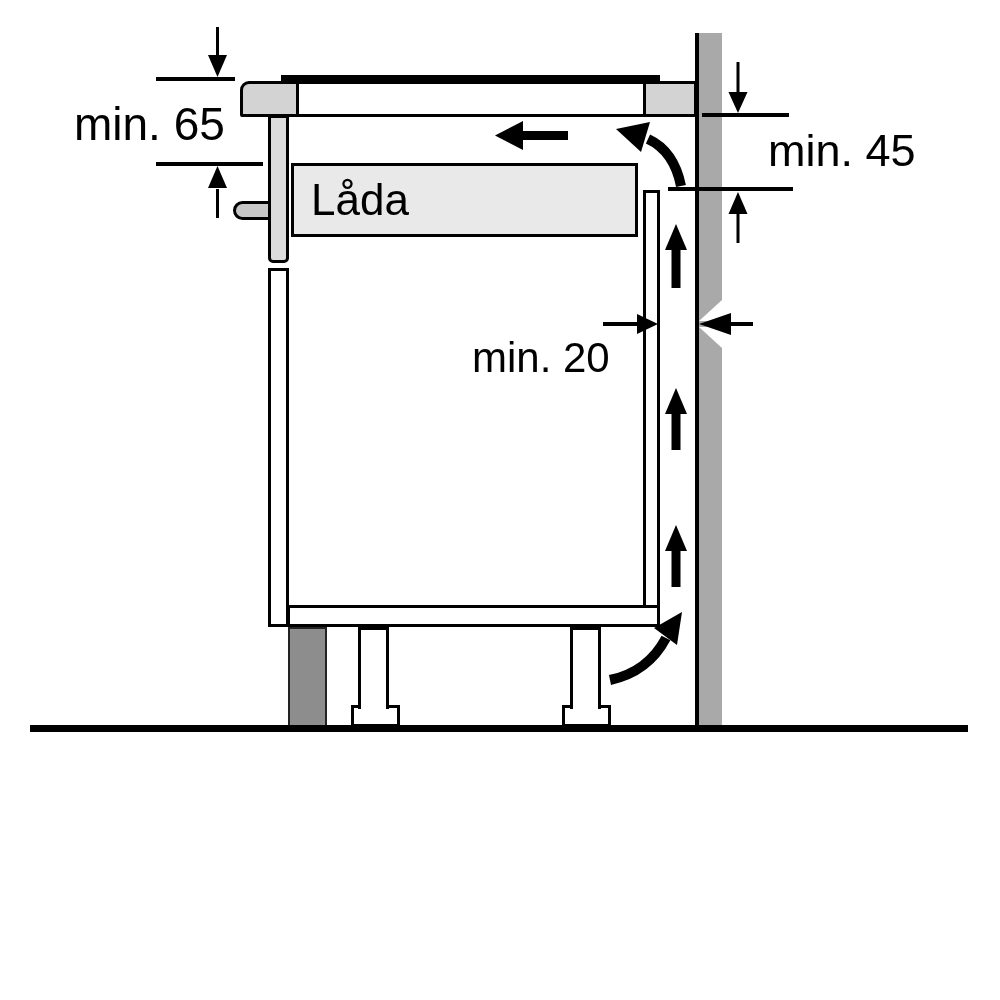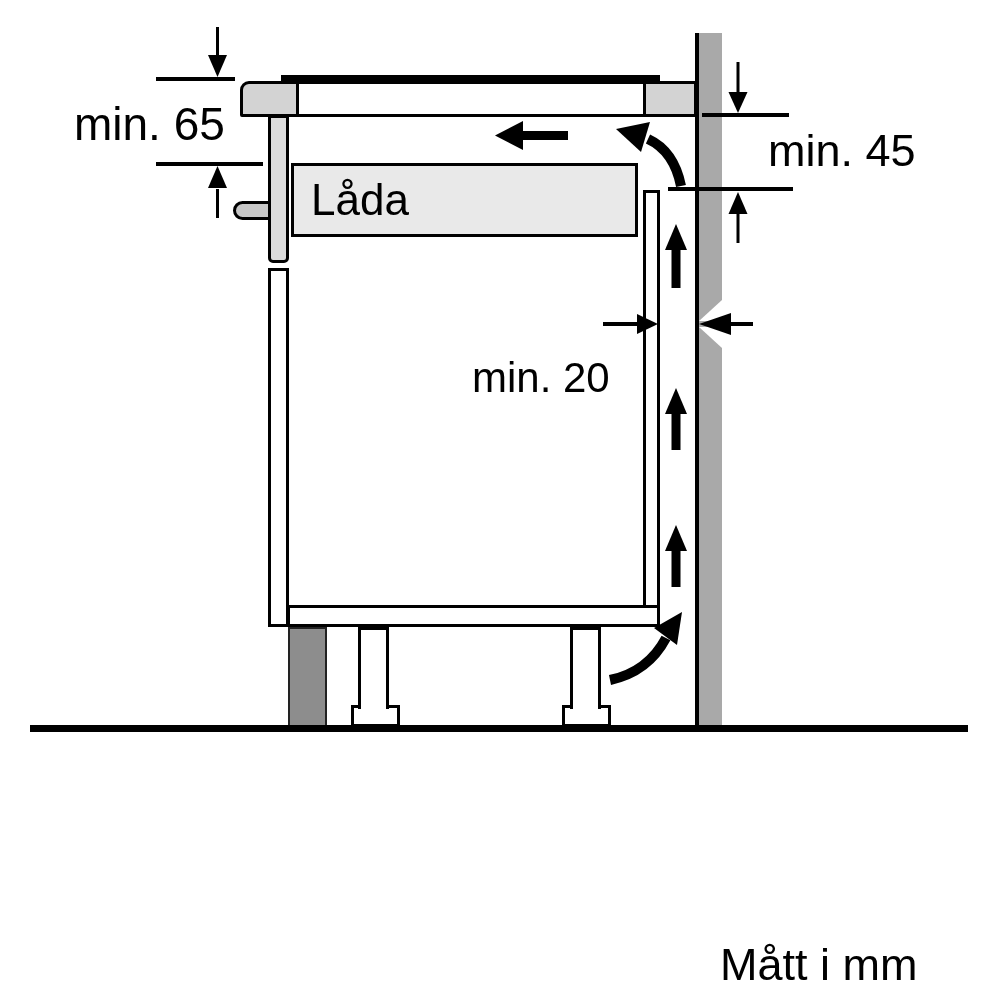--- a/index.html
+++ b/index.html
@@ -35,21 +35,21 @@
   .dim{background:#000;z-index:8;}
   .dl-65-top {left:156px;top:77px; width:79px; height:4px;}
   .dl-65-bot {left:156px;top:162px;width:107px;height:4px;}
   .dl-45-top {left:702px;top:113px;width:87px; height:4px;}
   .dl-45-bot {left:668px;top:187px;width:125px;height:4px;}
 
   
   .lbl{position:absolute;z-index:9;white-space:nowrap;line-height:1.05;}
   .lbl-65  {left:74px; top:100px;font-size:46px;}
   .lbl-45  {left:768px;top:127px;font-size:45px;}
-  .lbl-20  {left:472px;top:336px;font-size:42px;margin-top:20px;}
+  .lbl-20  {left:472px;top:336px;font-size:42px;}
   .lbl-unit{left:720px;top:941px;font-size:45px;}
 
   .arrows{position:absolute;left:0;top:0;width:1000px;height:1000px;z-index:10;pointer-events:none;}
 </style>
 </head>
 <body>
 
 <div class="stage">
 
   <div class="abs worktop-left"></div>
@@ -76,21 +76,20 @@
   <div class="abs floor"></div>
 
   <div class="abs dim dl-65-top"></div>
   <div class="abs dim dl-65-bot"></div>
   <div class="abs dim dl-45-top"></div>
   <div class="abs dim dl-45-bot"></div>
 
   <div class="lbl lbl-65">min. 65</div>
   <div class="lbl lbl-45">min. 45</div>
   <div class="lbl lbl-20">min. 20</div>
-  <div class="lbl lbl-unit">Mått i mm</div>
 
   <svg class="arrows" viewBox="0 0 1000 1000" xmlns="http://www.w3.org/2000/svg">
 
     <g>
       <line x1="217.5" y1="27" x2="217.5" y2="58" stroke="#000" stroke-width="3"></line>
       <polygon points="217.5,77 208,55 227,55" fill="#000"></polygon>
     </g>
     <g>
       <line x1="217.5" y1="218" x2="217.5" y2="189" stroke="#000" stroke-width="3"></line>
       <polygon points="217.5,166 208,188 227,188" fill="#000"></polygon>

